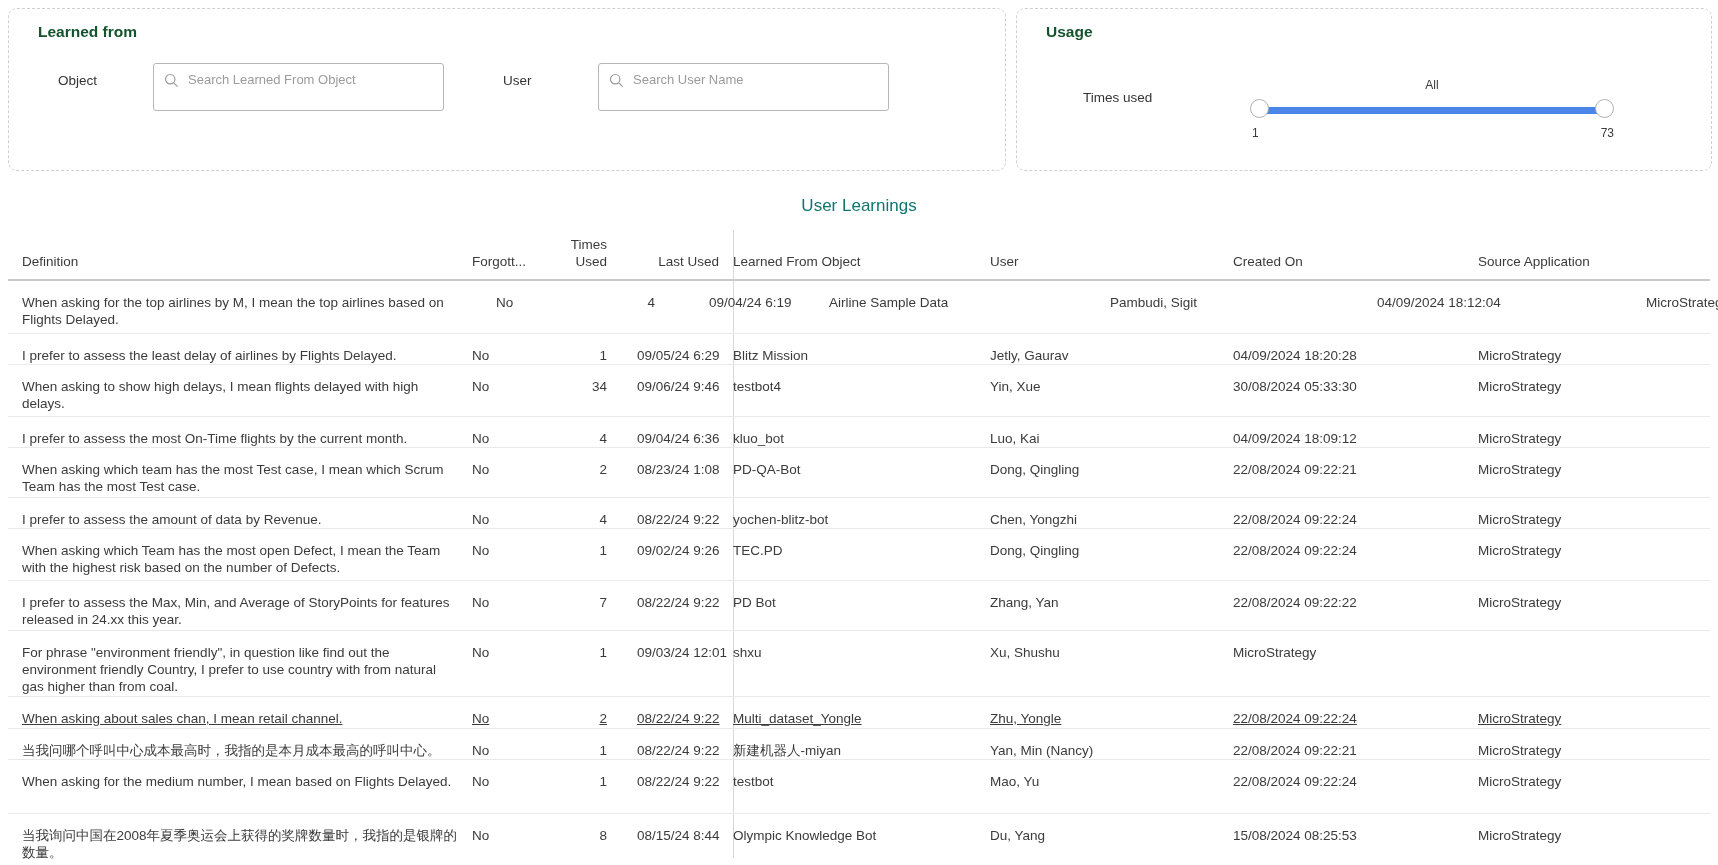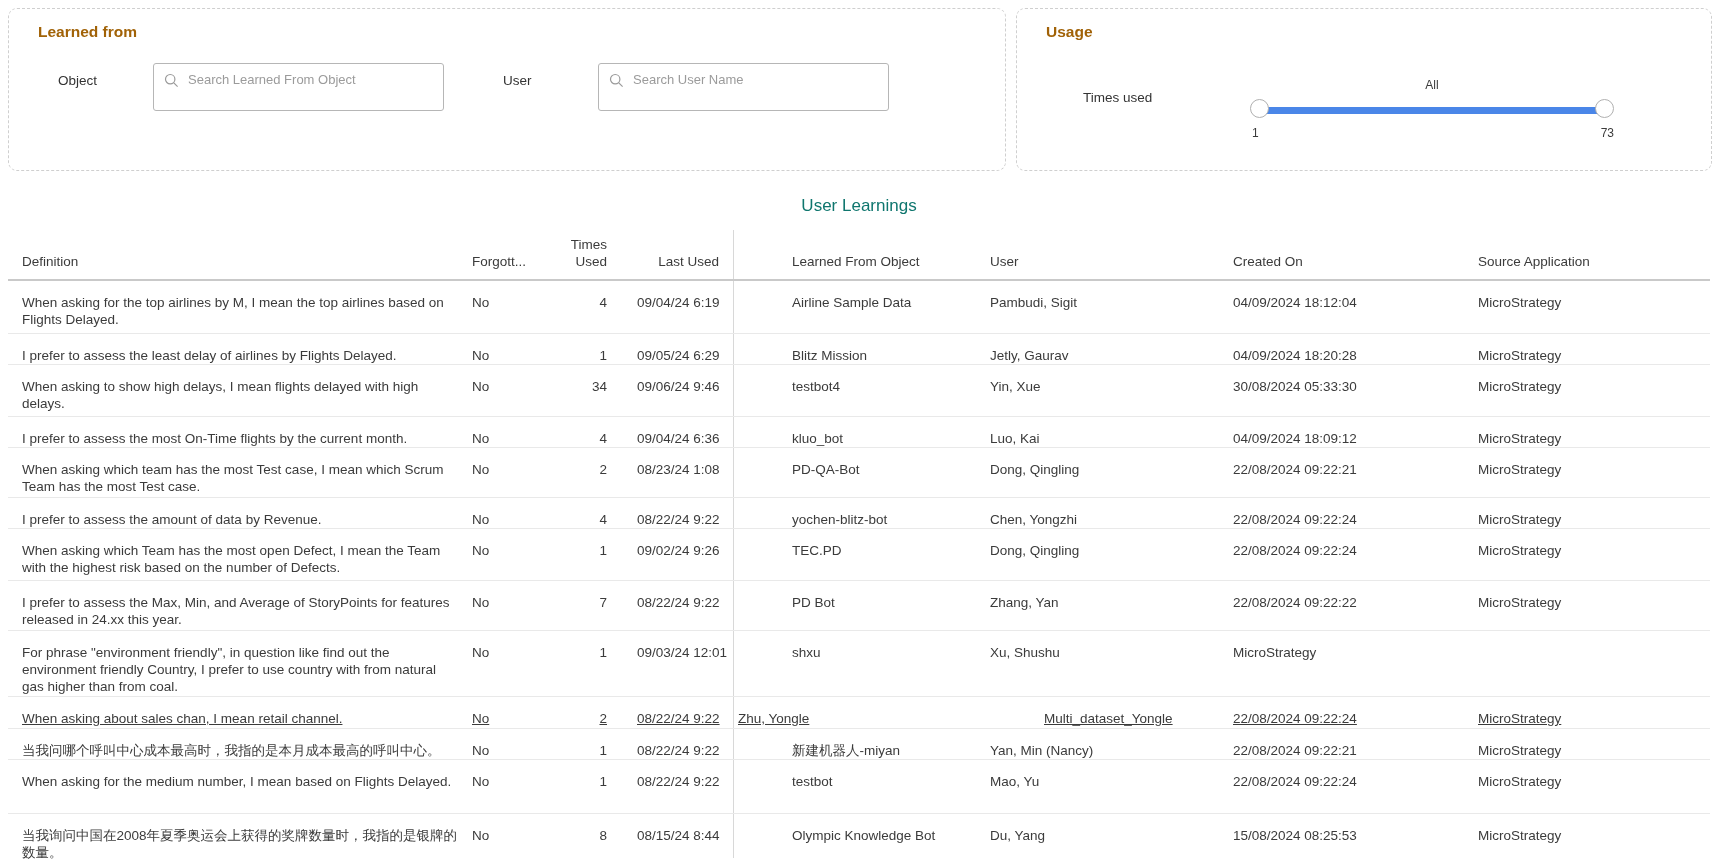--- a/index.html
+++ b/index.html
@@ -8,21 +8,21 @@
     background:#ffffff; color:#3b3b3b;
     font-family:"Liberation Sans","DejaVu Sans",sans-serif;
   }
   
   .panel {
     position:absolute; top:8px; height:163px; box-sizing:border-box;
     border:1px dashed #cfcfcf; border-radius:9px; background:#fff;
   }
   .panel-learned { left:8px;  width:998px; }
   .panel-usage   { left:1016px; width:696px; }
-  .panel-title { position:absolute; top:14px; left:29px; font-size:15.5px; font-weight:700; color:#a16207; }
+  .panel-title { position:absolute; top:14px; left:29px; font-size:15.5px; font-weight:700; color:#14532d; }
   .field-label { position:absolute; font-size:13.5px; font-weight:400; color:#333; }
   .lbl-object { left:49px;  top:64px; }
   .lbl-user   { left:494px; top:64px; }
   .lbl-times  { left:66px;  top:81px; }
   .search-box { position:absolute; top:54px; width:291px; height:48px; }
   .search-box input {
     width:100%; height:100%; box-sizing:border-box;
     border:1px solid #b6b6b6; border-radius:3px; background:#fff;
     padding:0 8px 16px 34px; font-size:13px; color:#3b3b3b; outline:none;
     font-family:"Liberation Sans","DejaVu Sans",sans-serif;
@@ -56,21 +56,21 @@
   }
   .uheader { height:51px; align-items:end; border-bottom:2px solid #c9c9c9; }
   .uheader .cell { padding-bottom:9px; padding-top:0; }
   .t-row { border-bottom:1px solid #e9e9e9; align-items:start; }
   .t-row:last-child { border-bottom:none; }
   .cell { font-size:13.5px; line-height:17px; padding-top:13px; color:#3b3b3b; box-sizing:border-box; }
   .c1 { padding-left:14px; padding-right:14px; }
   .c3 { text-align:right; }
   .c4 { padding-left:30px; white-space:nowrap; overflow:hidden; }
   .uheader .c4 { text-align:right; padding-left:0; padding-right:14px; white-space:normal; }
-  .c5 { padding-left:17px; padding-right:10px;margin-left:42px; }
+  .c5 { padding-right:10px; }
   .c6 { padding-left:5px; padding-right:10px; }
   .c7 { padding-right:10px; }
   .divider { position:absolute; left:733px; top:230px; width:1px; height:628px; background:#d8d8d8; }
 </style>
 </head>
 <body>
 
 <div class="panel panel-learned">
   <div class="panel-title">Learned from</div>
   <div class="field-label lbl-object">Object</div>
@@ -112,21 +112,21 @@
     <div class="cell c1">Definition</div>
     <div class="cell c2">Forgott...</div>
     <div class="cell c3">Times Used</div>
     <div class="cell c4">Last Used</div>
     <div class="cell c5">Learned From Object</div>
     <div class="cell c6">User</div>
     <div class="cell c7">Created On</div>
     <div class="cell c8">Source Application</div>
   </div>
   <div id="table-body">
-      <div class="t-row" style="min-height: 53px;">
+      <div class="t-row" style="min-height: 53px; gap: 24px;">
     <div class="cell c1">When asking for the top airlines by M, I mean the top airlines based on Flights Delayed.</div>
     <div class="cell c2">No</div>
     <div class="cell c3">4</div>
     <div class="cell c4">09/04/24 6:19</div>
     <div class="cell c5">Airline Sample Data</div>
     <div class="cell c6">Pambudi, Sigit</div>
     <div class="cell c7">04/09/2024 18:12:04</div>
     <div class="cell c8">MicroStrategy</div>
   </div>
       <div class="t-row" style="min-height: 28px;">
@@ -206,22 +206,22 @@
     <div class="cell c4">09/03/24 12:01</div>
     <div class="cell c5">shxu</div>
     <div class="cell c6">Xu, Shushu</div>
     <div class="cell c8">MicroStrategy</div>
   </div>
       <div class="t-row" style="min-height: 32px; text-decoration: underline;">
     <div class="cell c1">When asking about sales chan, I mean retail channel.</div>
     <div class="cell c2">No</div>
     <div class="cell c3">2</div>
     <div class="cell c4">08/22/24 9:22</div>
+    <div class="cell c5">Multi_dataset_Yongle</div>
     <div class="cell c6">Zhu, Yongle</div>
-    <div class="cell c5">Multi_dataset_Yongle</div>
     <div class="cell c7">22/08/2024 09:22:24</div>
     <div class="cell c8">MicroStrategy</div>
   </div>
       <div class="t-row" style="min-height: 30px;">
     <div class="cell c1">当我问哪个呼叫中心成本最高时，我指的是本月成本最高的呼叫中心。</div>
     <div class="cell c2">No</div>
     <div class="cell c3">1</div>
     <div class="cell c4">08/22/24 9:22</div>
     <div class="cell c5">新建机器人-miyan</div>
     <div class="cell c6">Yan, Min (Nancy)</div>

